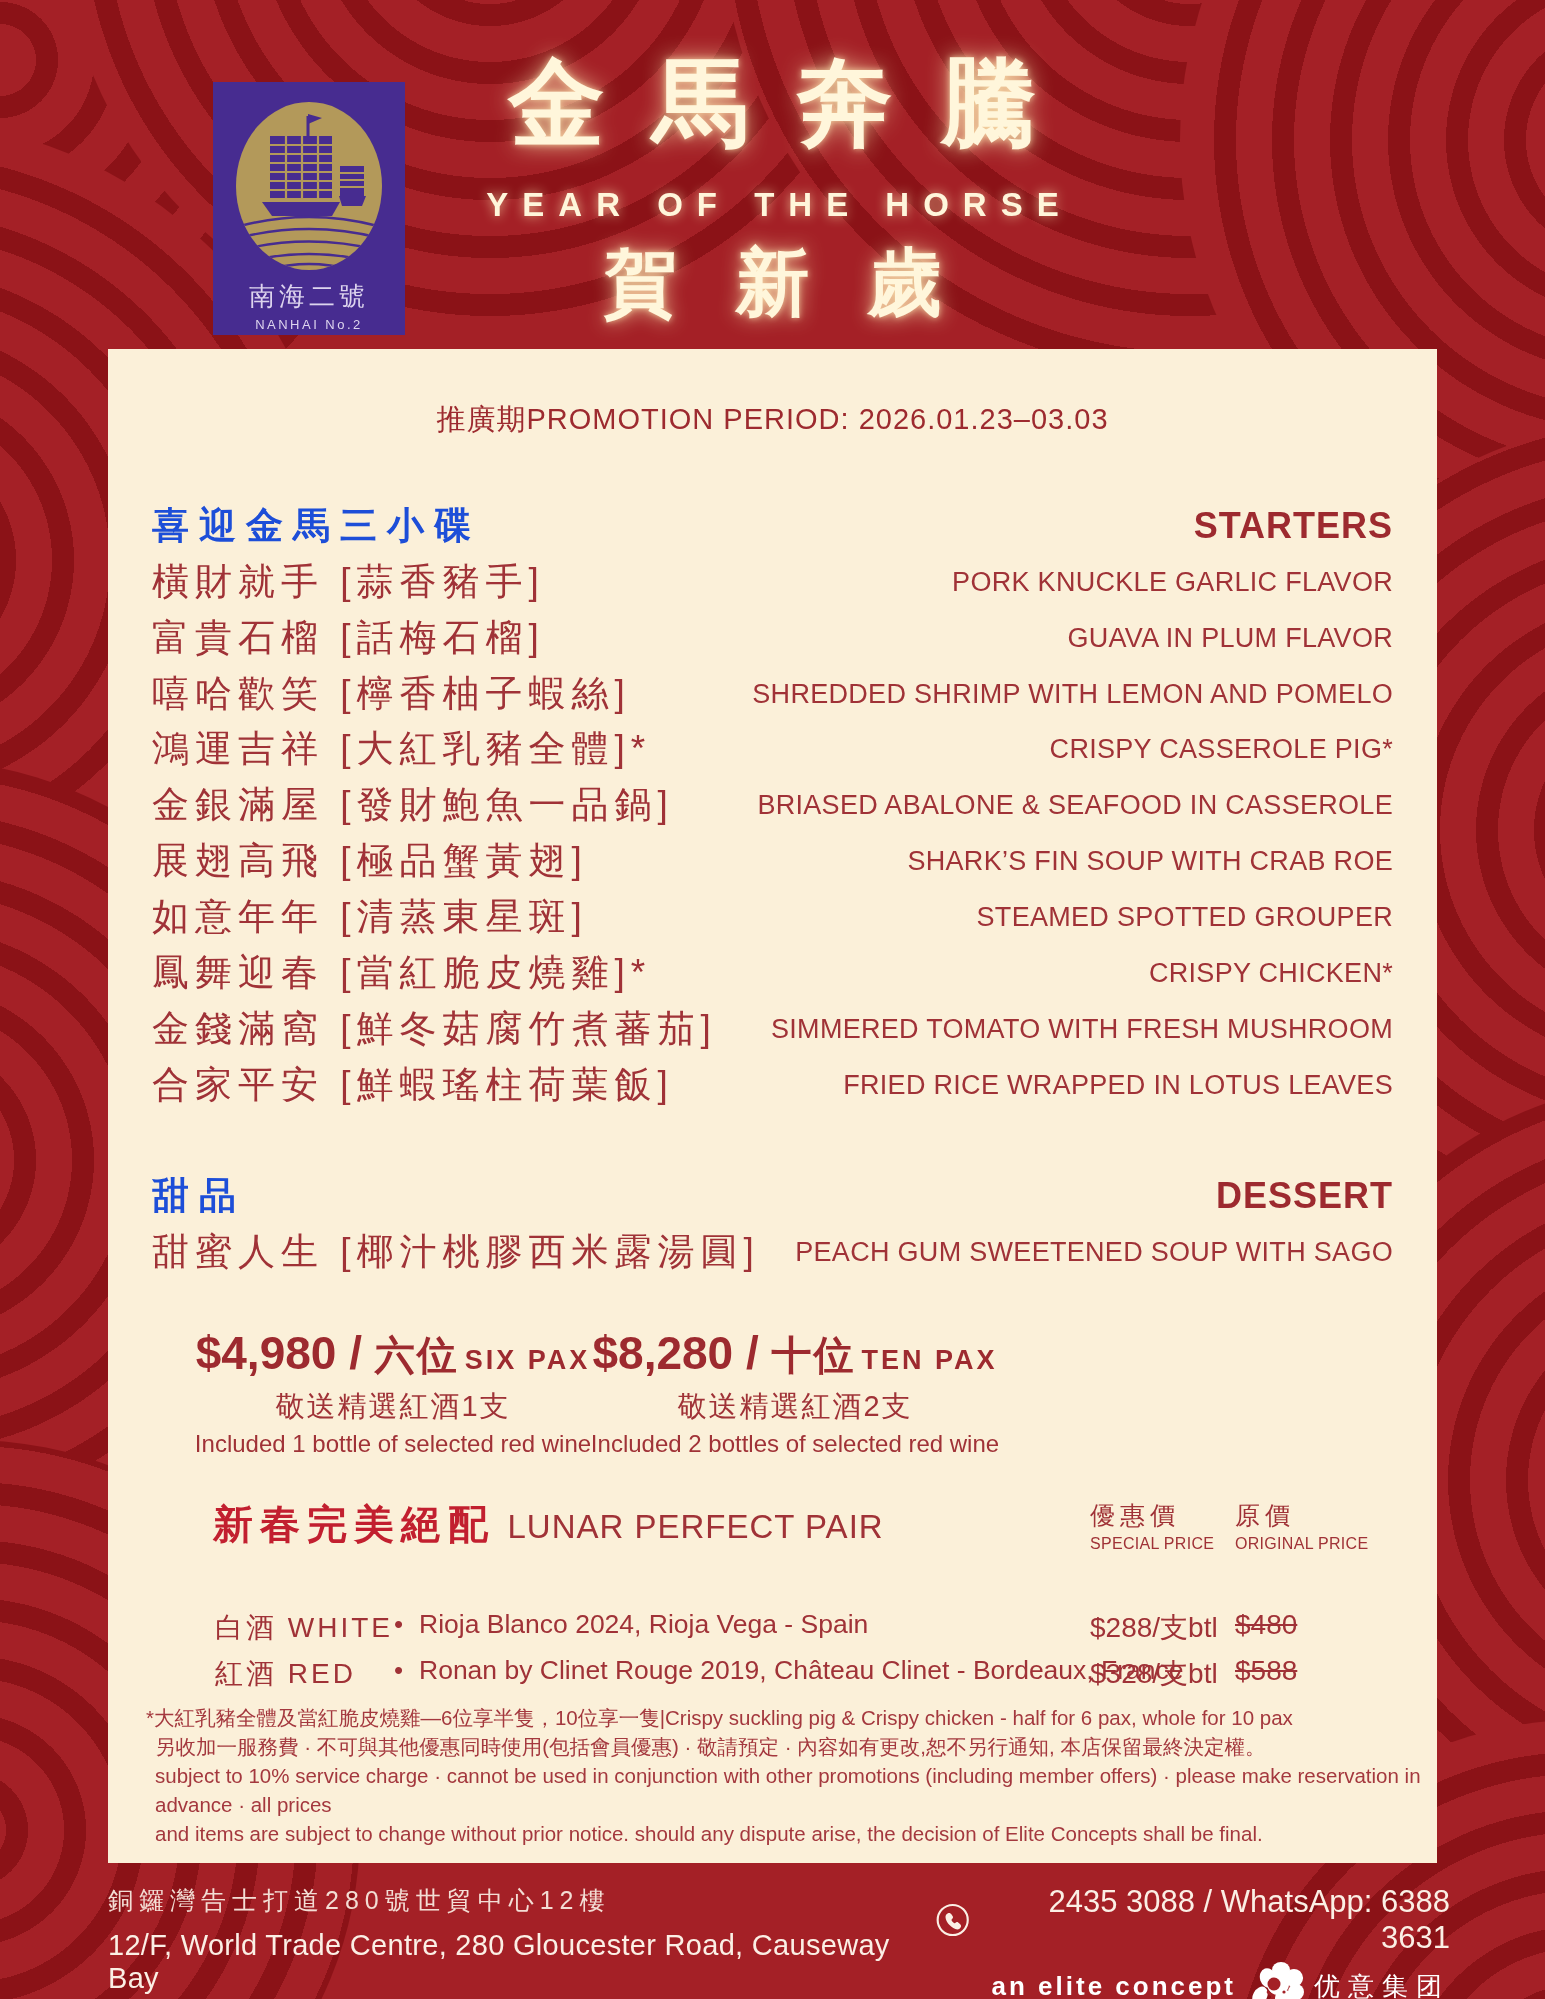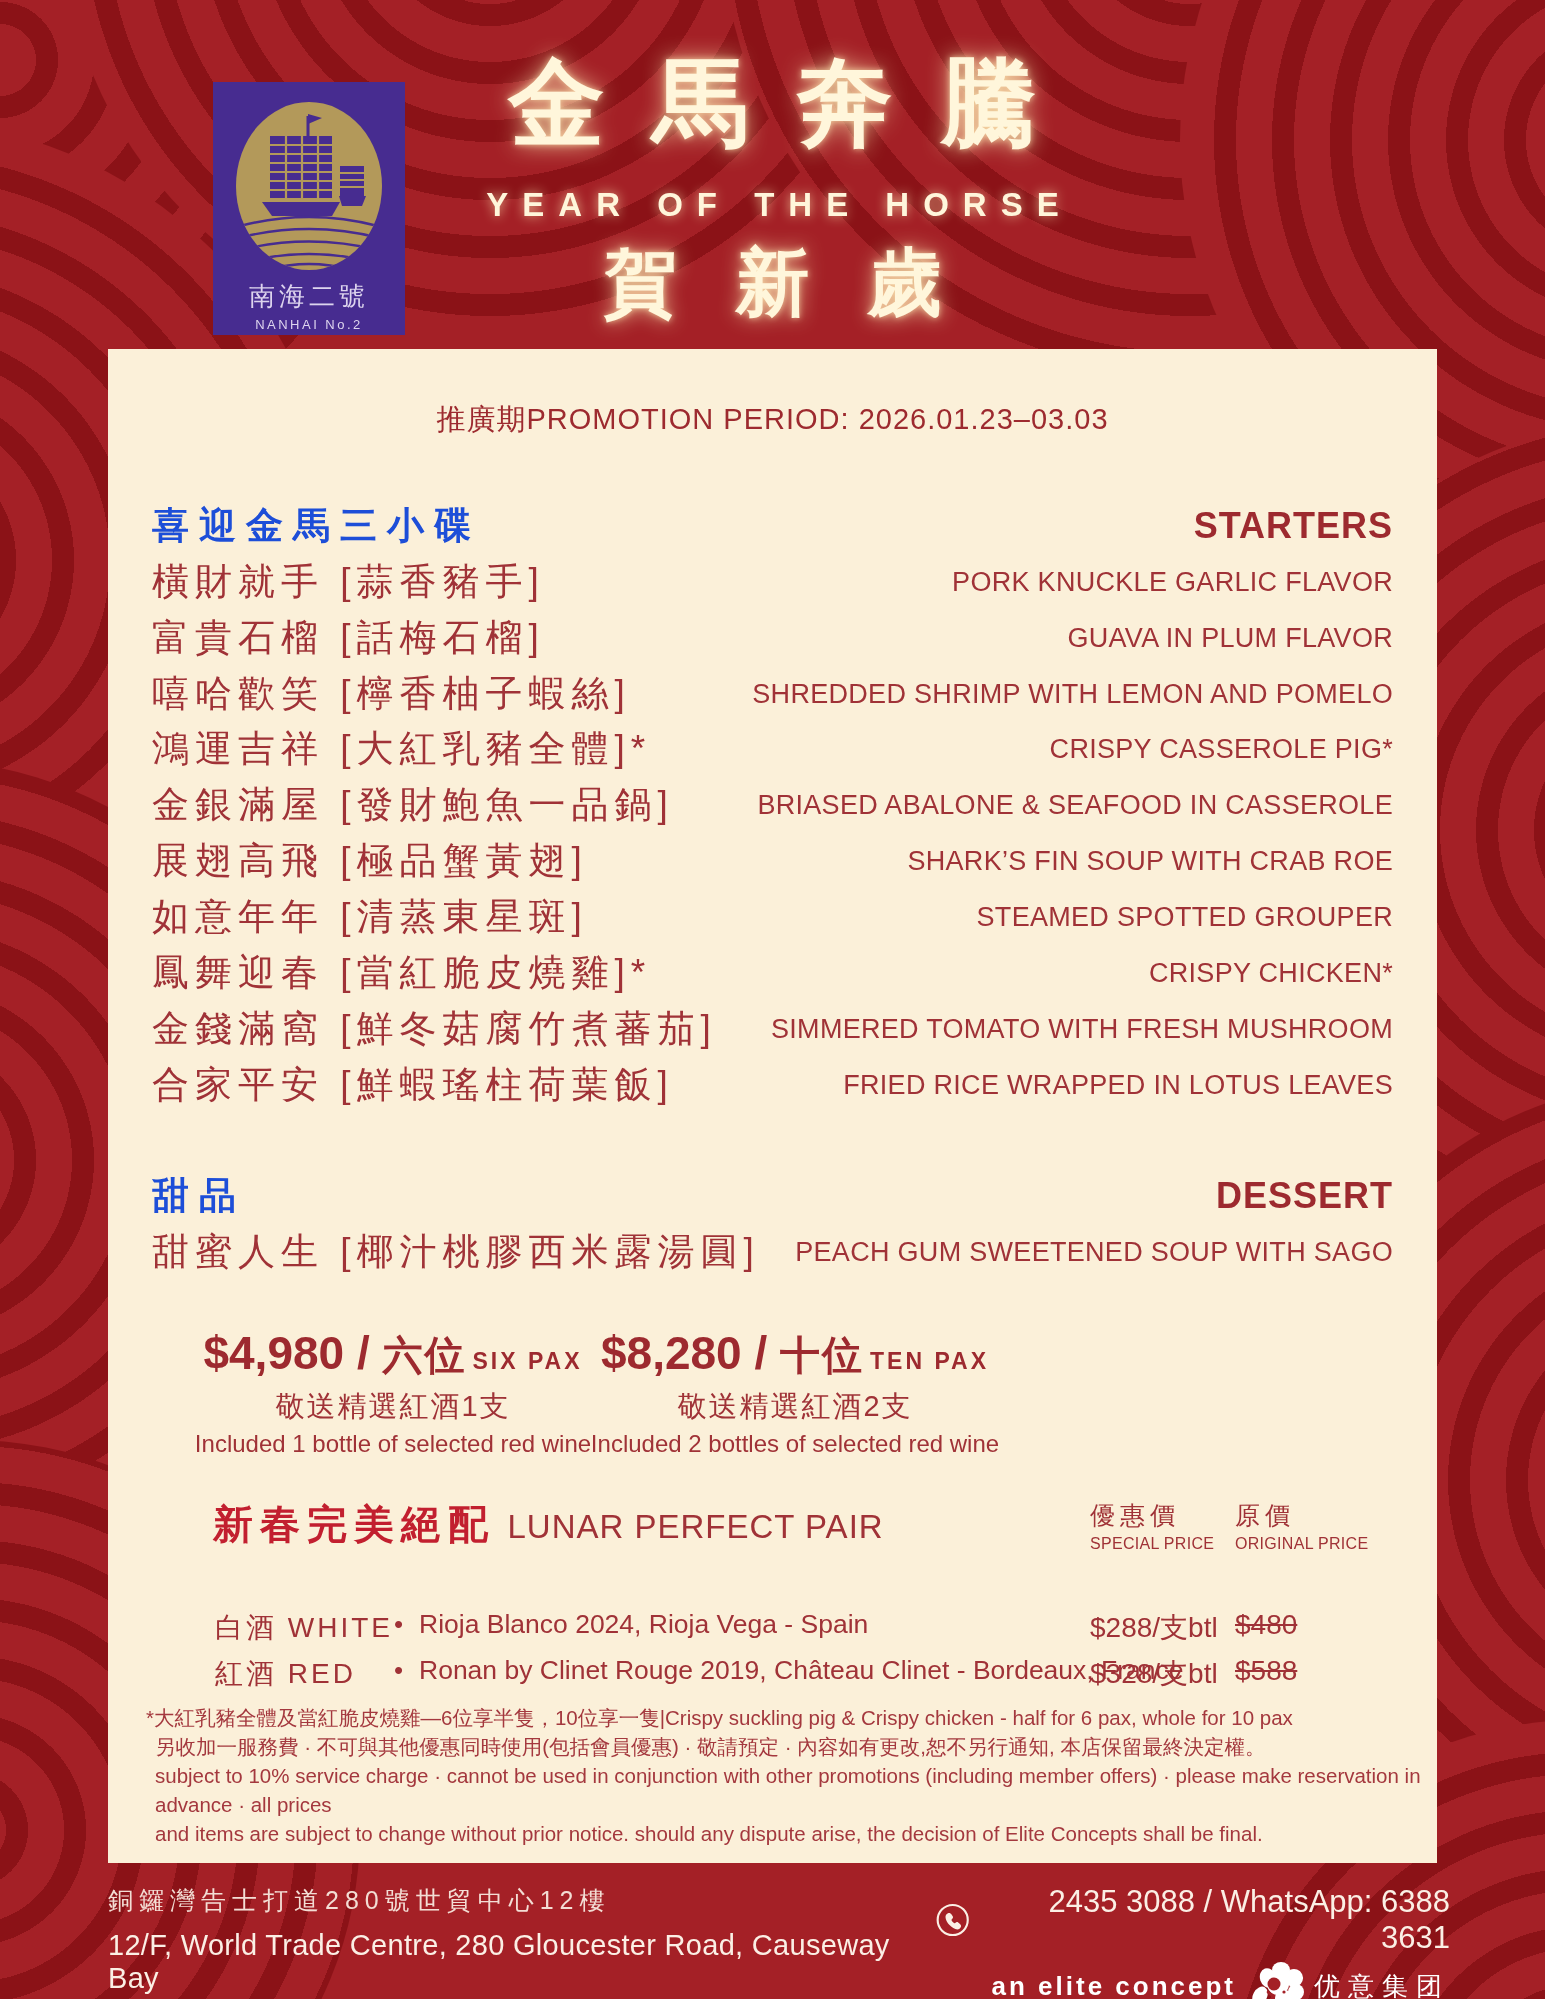--- a/index.html
+++ b/index.html
@@ -57,21 +57,21 @@
   .mrow { display:flex; justify-content:space-between; align-items:center; height:46px; margin-top:10px; }
   .mrow.first { margin-top:9px; }
   .mcn { font-size:37px; letter-spacing:6px; white-space:nowrap; }
   .men { font-size:27px; letter-spacing:0.3px; white-space:nowrap; }
   
   .packages { position:relative; height:126px; margin-top:51px; }
   .pkg { position:absolute; top:0; transform:translateX(-50%); text-align:center; white-space:nowrap; }
   .pkg-a { left:285px; } .pkg-b { left:687px; }
   .pkg-line { font-weight:bold; color:#9D2A2F; }
   .pkg-price { font-size:46px; } .pkg-per { font-size:40px; letter-spacing:2px; }
-  .pkg-pax { font-size:23px; letter-spacing:3px; margin-left:6px; }
+  .pkg-pax { font-size:27px; letter-spacing:3px; margin-left:6px; }
   .pkg-wine-cn { font-size:29px; letter-spacing:2px; margin-top:4px; color:#A03237; }
   .pkg-wine-en { font-size:24px; margin-top:3px; color:#A03237; }
   
   .pairing { position:relative; margin-top:45px; height:176px; }
   .pair-title { position:absolute; left:105px; top:0; white-space:nowrap; }
   .pair-title-cn { font-size:40px; font-weight:bold; color:#C21F2F; letter-spacing:7px; }
   .pair-title-en { font-size:33px; color:#A03237; letter-spacing:1px; margin-left:8px; }
   .pair-col { position:absolute; top:2px; }
   .col-special { left:982px; } .col-original { left:1127px; }
   .pair-col-cn { font-size:25px; letter-spacing:5px; }

